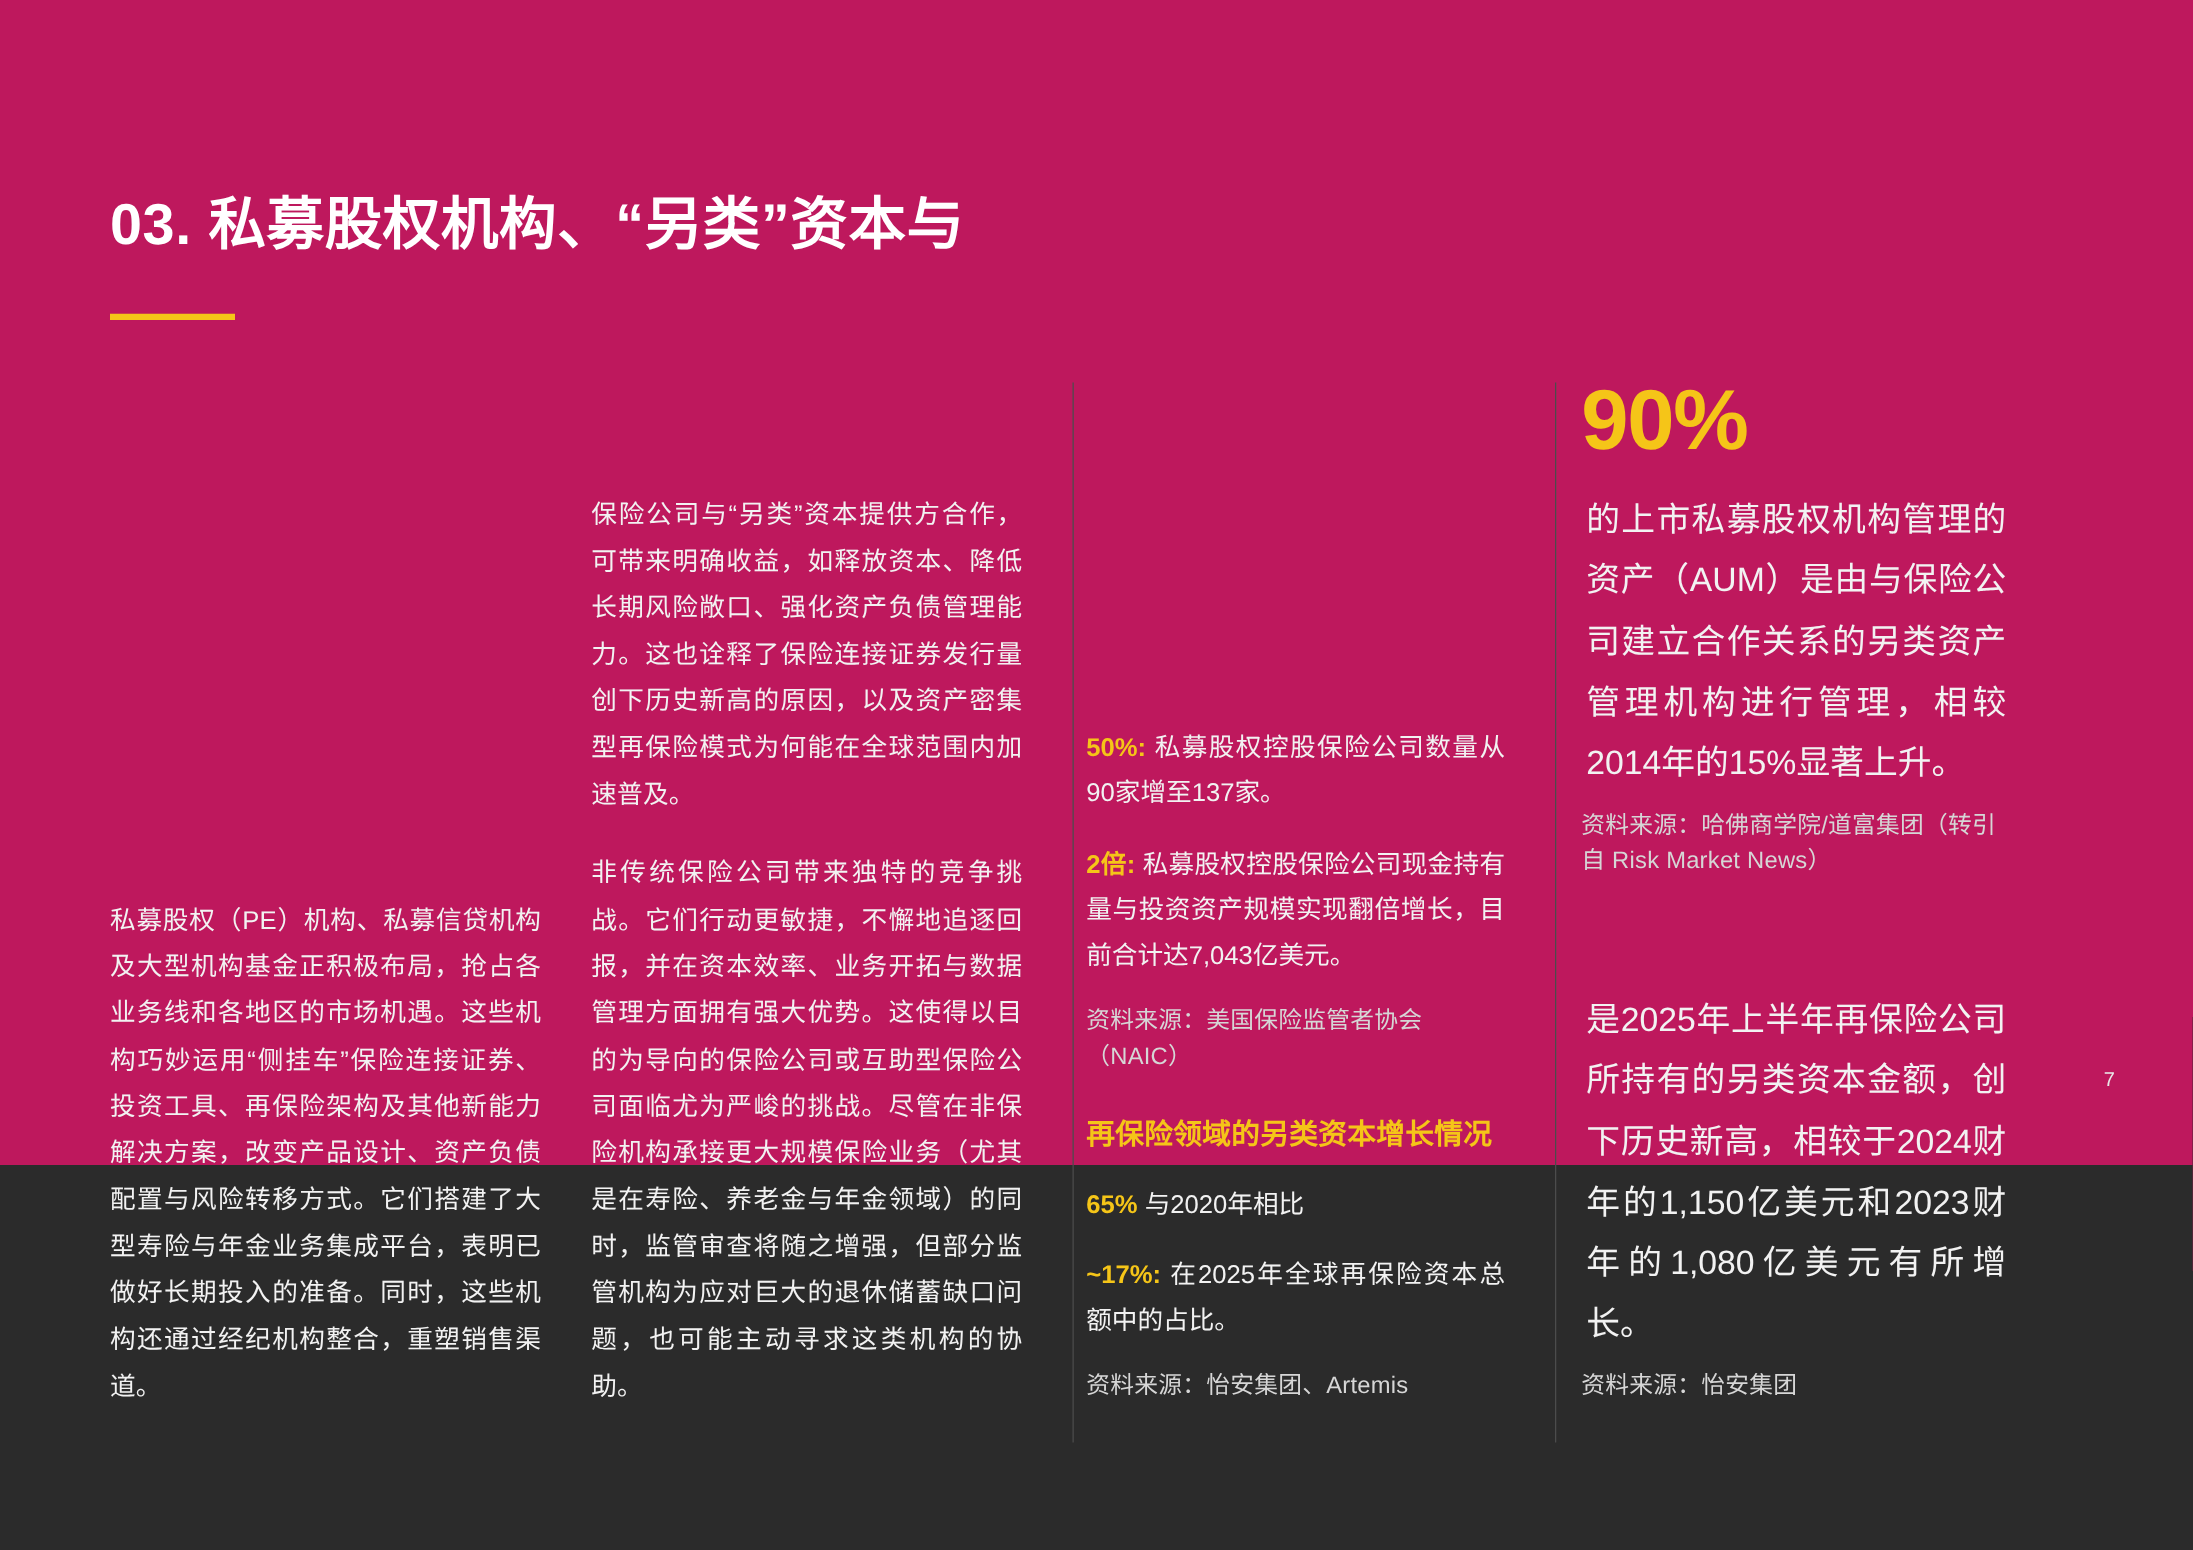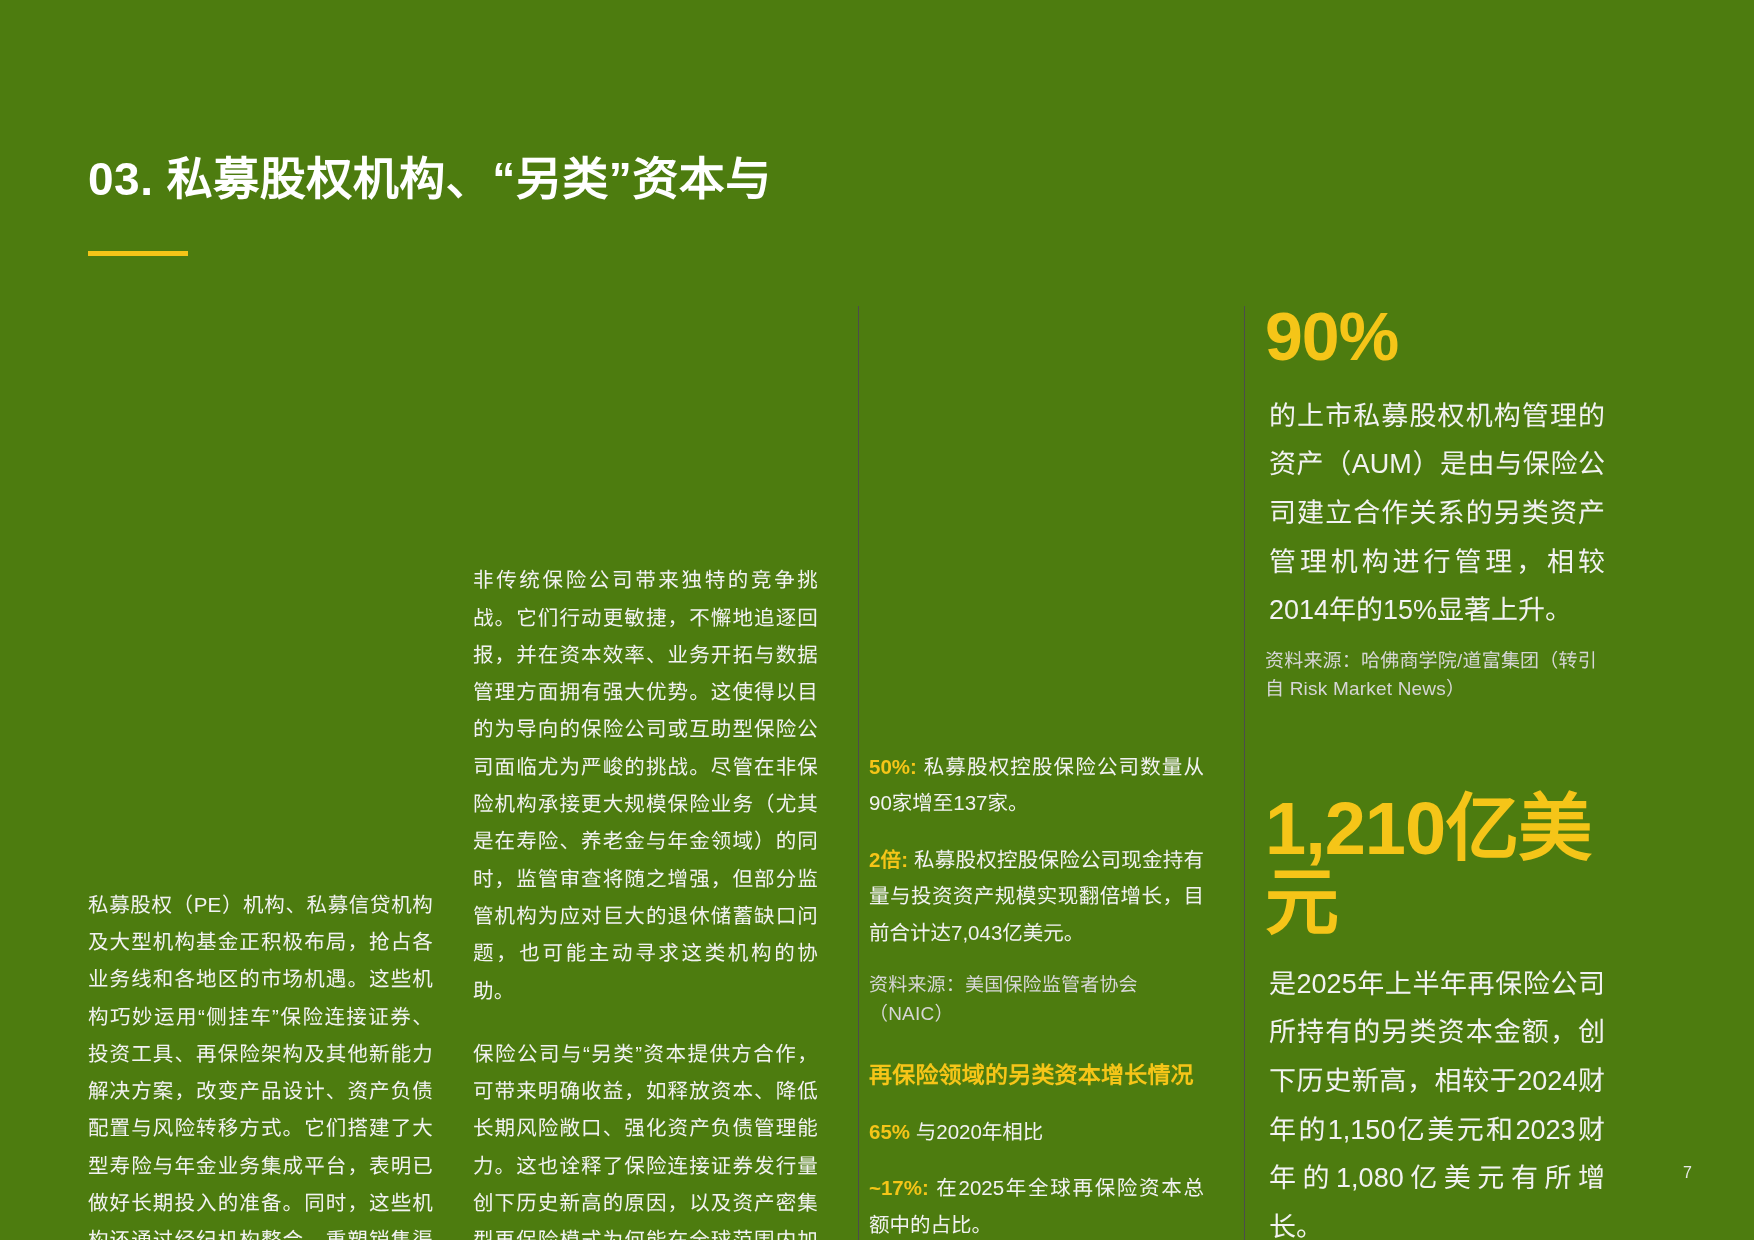--- a/index.html
+++ b/index.html
@@ -10,22 +10,22 @@
   body {
     width: 1754px;
     height: 1240px;
     overflow: hidden;
     font-family: "Liberation Sans", "DejaVu Sans", sans-serif;
     color: #ffffff;
   }
   .page {
     position: relative;
     width: 1754px;
-    height: 1240px;
-    background: #4d7c0f;
+    height: 932px;
+    background: #be185d;
     box-sizing: border-box;
   }
   .content {
     position: absolute;
     left: 88px;
     top: 150px;
     right: 80px;
   }
   .title {
     font-size: 46px;
@@ -145,22 +145,22 @@
 
     <div class="rule"></div>
 
     <div class="columns">
 
       <div class="col col-1">
         <p class="body">私募股权（PE）机构、私募信贷机构及大型机构基金正积极布局，抢占各业务线和各地区的市场机遇。这些机构巧妙运用“侧挂车”保险连接证券、投资工具、再保险架构及其他新能力解决方案，改变产品设计、资产负债配置与风险转移方式。它们搭建了大型寿险与年金业务集成平台，表明已做好长期投入的准备。同时，这些机构还通过经纪机构整合，重塑销售渠道。</p>
       </div>
 
       <div class="col col-2">
+        <p class="body">保险公司与“另类”资本提供方合作，可带来明确收益，如释放资本、降低长期风险敞口、强化资产负债管理能力。这也诠释了保险连接证券发行量创下历史新高的原因，以及资产密集型再保险模式为何能在全球范围内加速普及。</p>
         <p class="body">非传统保险公司带来独特的竞争挑战。它们行动更敏捷，不懈地追逐回报，并在资本效率、业务开拓与数据管理方面拥有强大优势。这使得以目的为导向的保险公司或互助型保险公司面临尤为严峻的挑战。尽管在非保险机构承接更大规模保险业务（尤其是在寿险、养老金与年金领域）的同时，监管审查将随之增强，但部分监管机构为应对巨大的退休储蓄缺口问题，也可能主动寻求这类机构的协助。</p>
-        <p class="body">保险公司与“另类”资本提供方合作，可带来明确收益，如释放资本、降低长期风险敞口、强化资产负债管理能力。这也诠释了保险连接证券发行量创下历史新高的原因，以及资产密集型再保险模式为何能在全球范围内加速普及。</p>
       </div>
 
       <div class="divider"></div>
 
       <div class="col col-3">
         <p class="stat-line">
           <span class="k">50%:</span>
           <span>私募股权控股保险公司数量从90家增至137家。</span>
         </p>
         <p class="stat-line">
@@ -183,23 +183,20 @@
 
       <div class="divider"></div>
 
       <div class="col col-4">
         <p class="bignum">90%</p>
         <p class="desc">的上市私募股权机构管理的资产（AUM）是由与保险公司建立合作关系的另类资产管理机构进行管理，相较2014年的15%显著上升。</p>
         <p class="source">资料来源：哈佛商学院/道富集团（转引自 Risk Market News）</p>
 
         <div class="block-gap"></div>
 
-        <p class="bignum-2">
-          <span>1,210</span><span class="unit">亿美元</span>
-        </p>
         <p class="desc">是2025年上半年再保险公司所持有的另类资本金额，创下历史新高，相较于2024财年的1,150亿美元和2023财年的1,080亿美元有所增长。</p>
         <p class="source">资料来源：怡安集团</p>
       </div>
 
     </div>
   </div>
 
   <div class="pagenum">7</div>
 </div>
 

